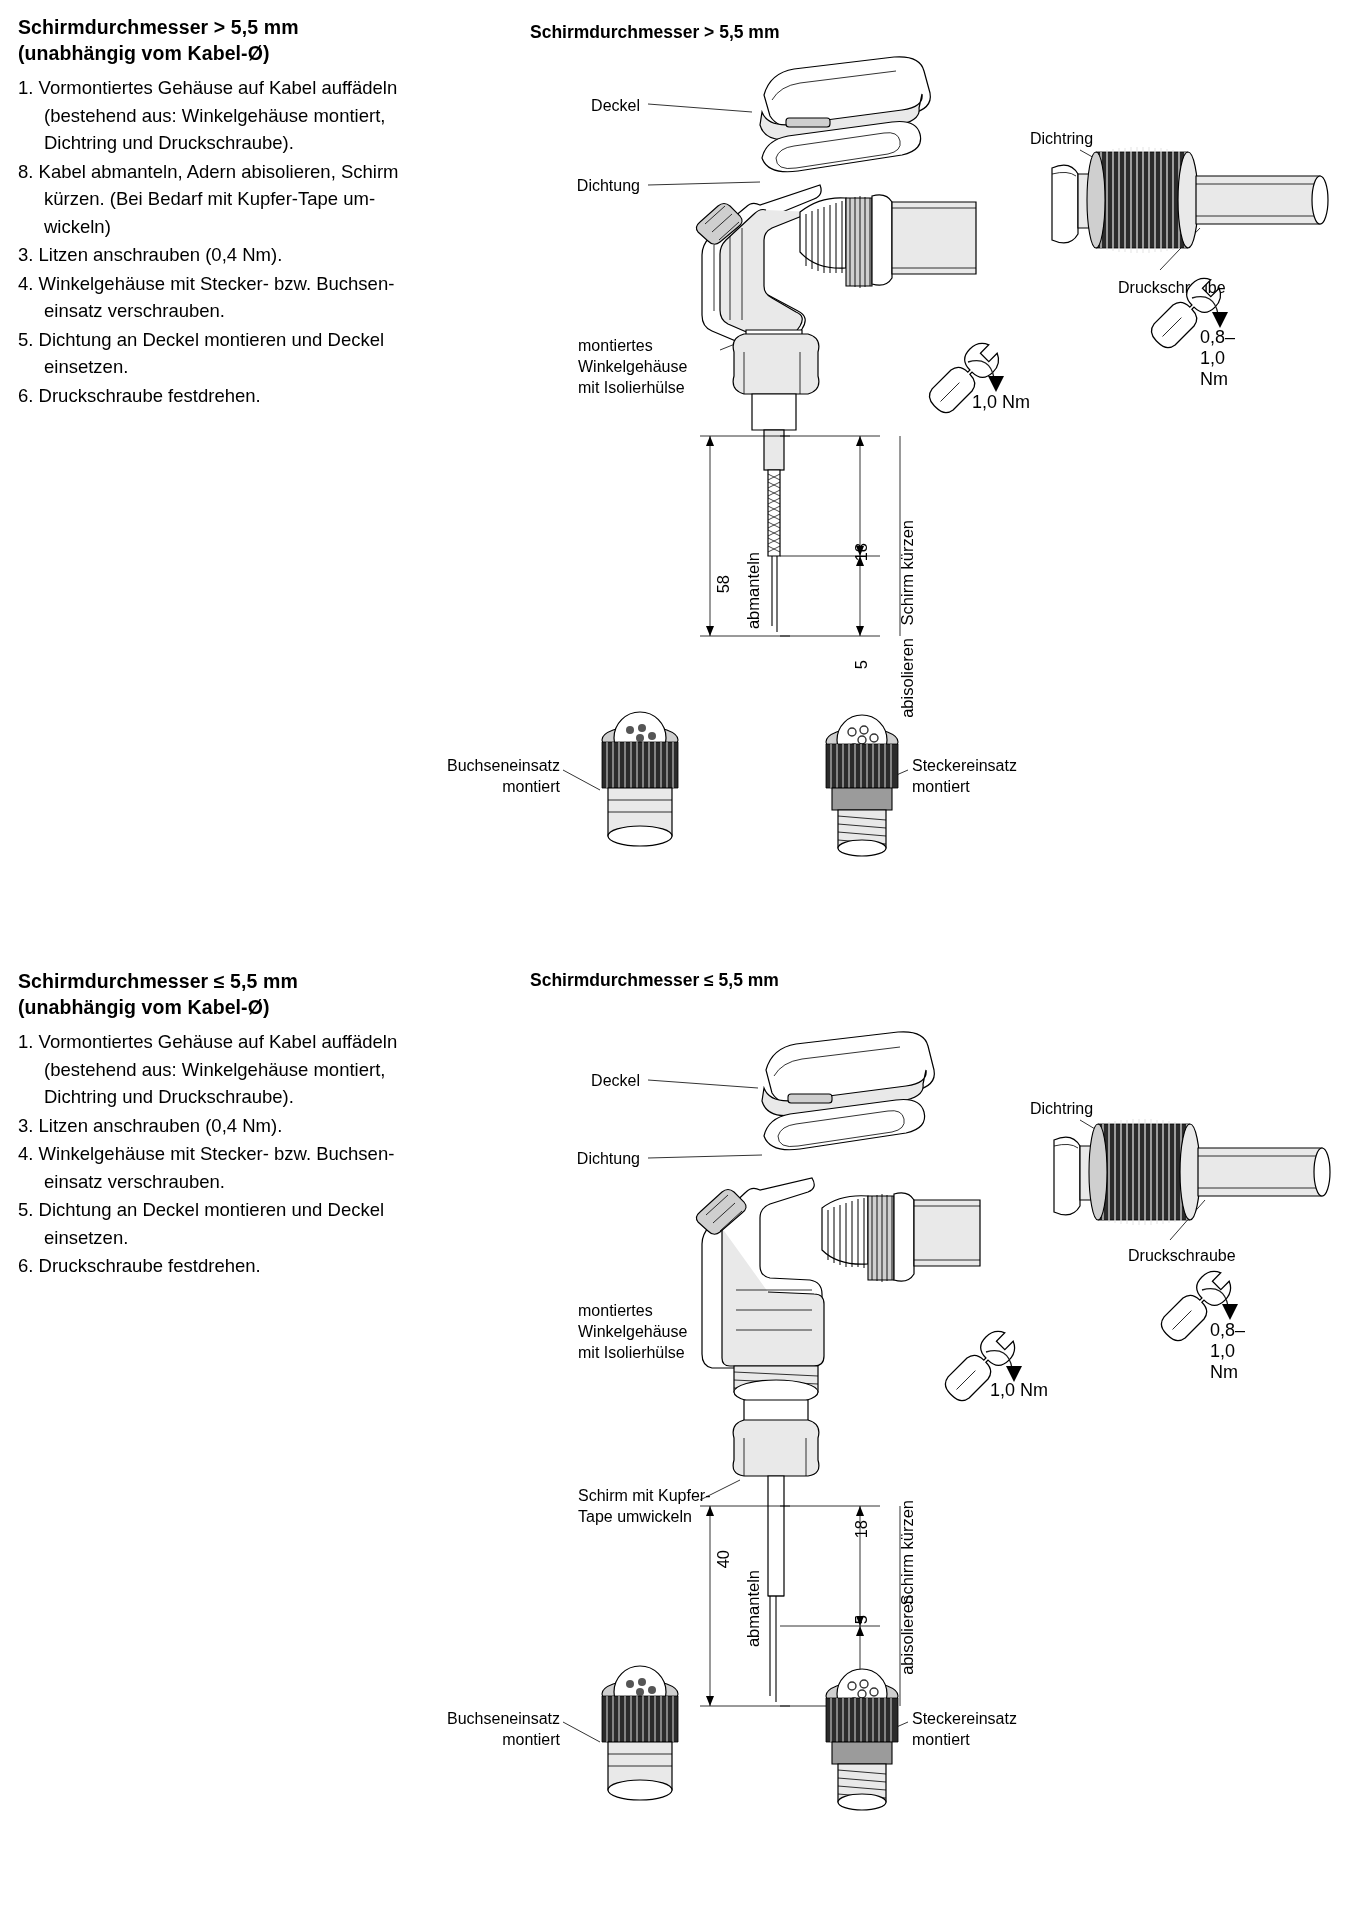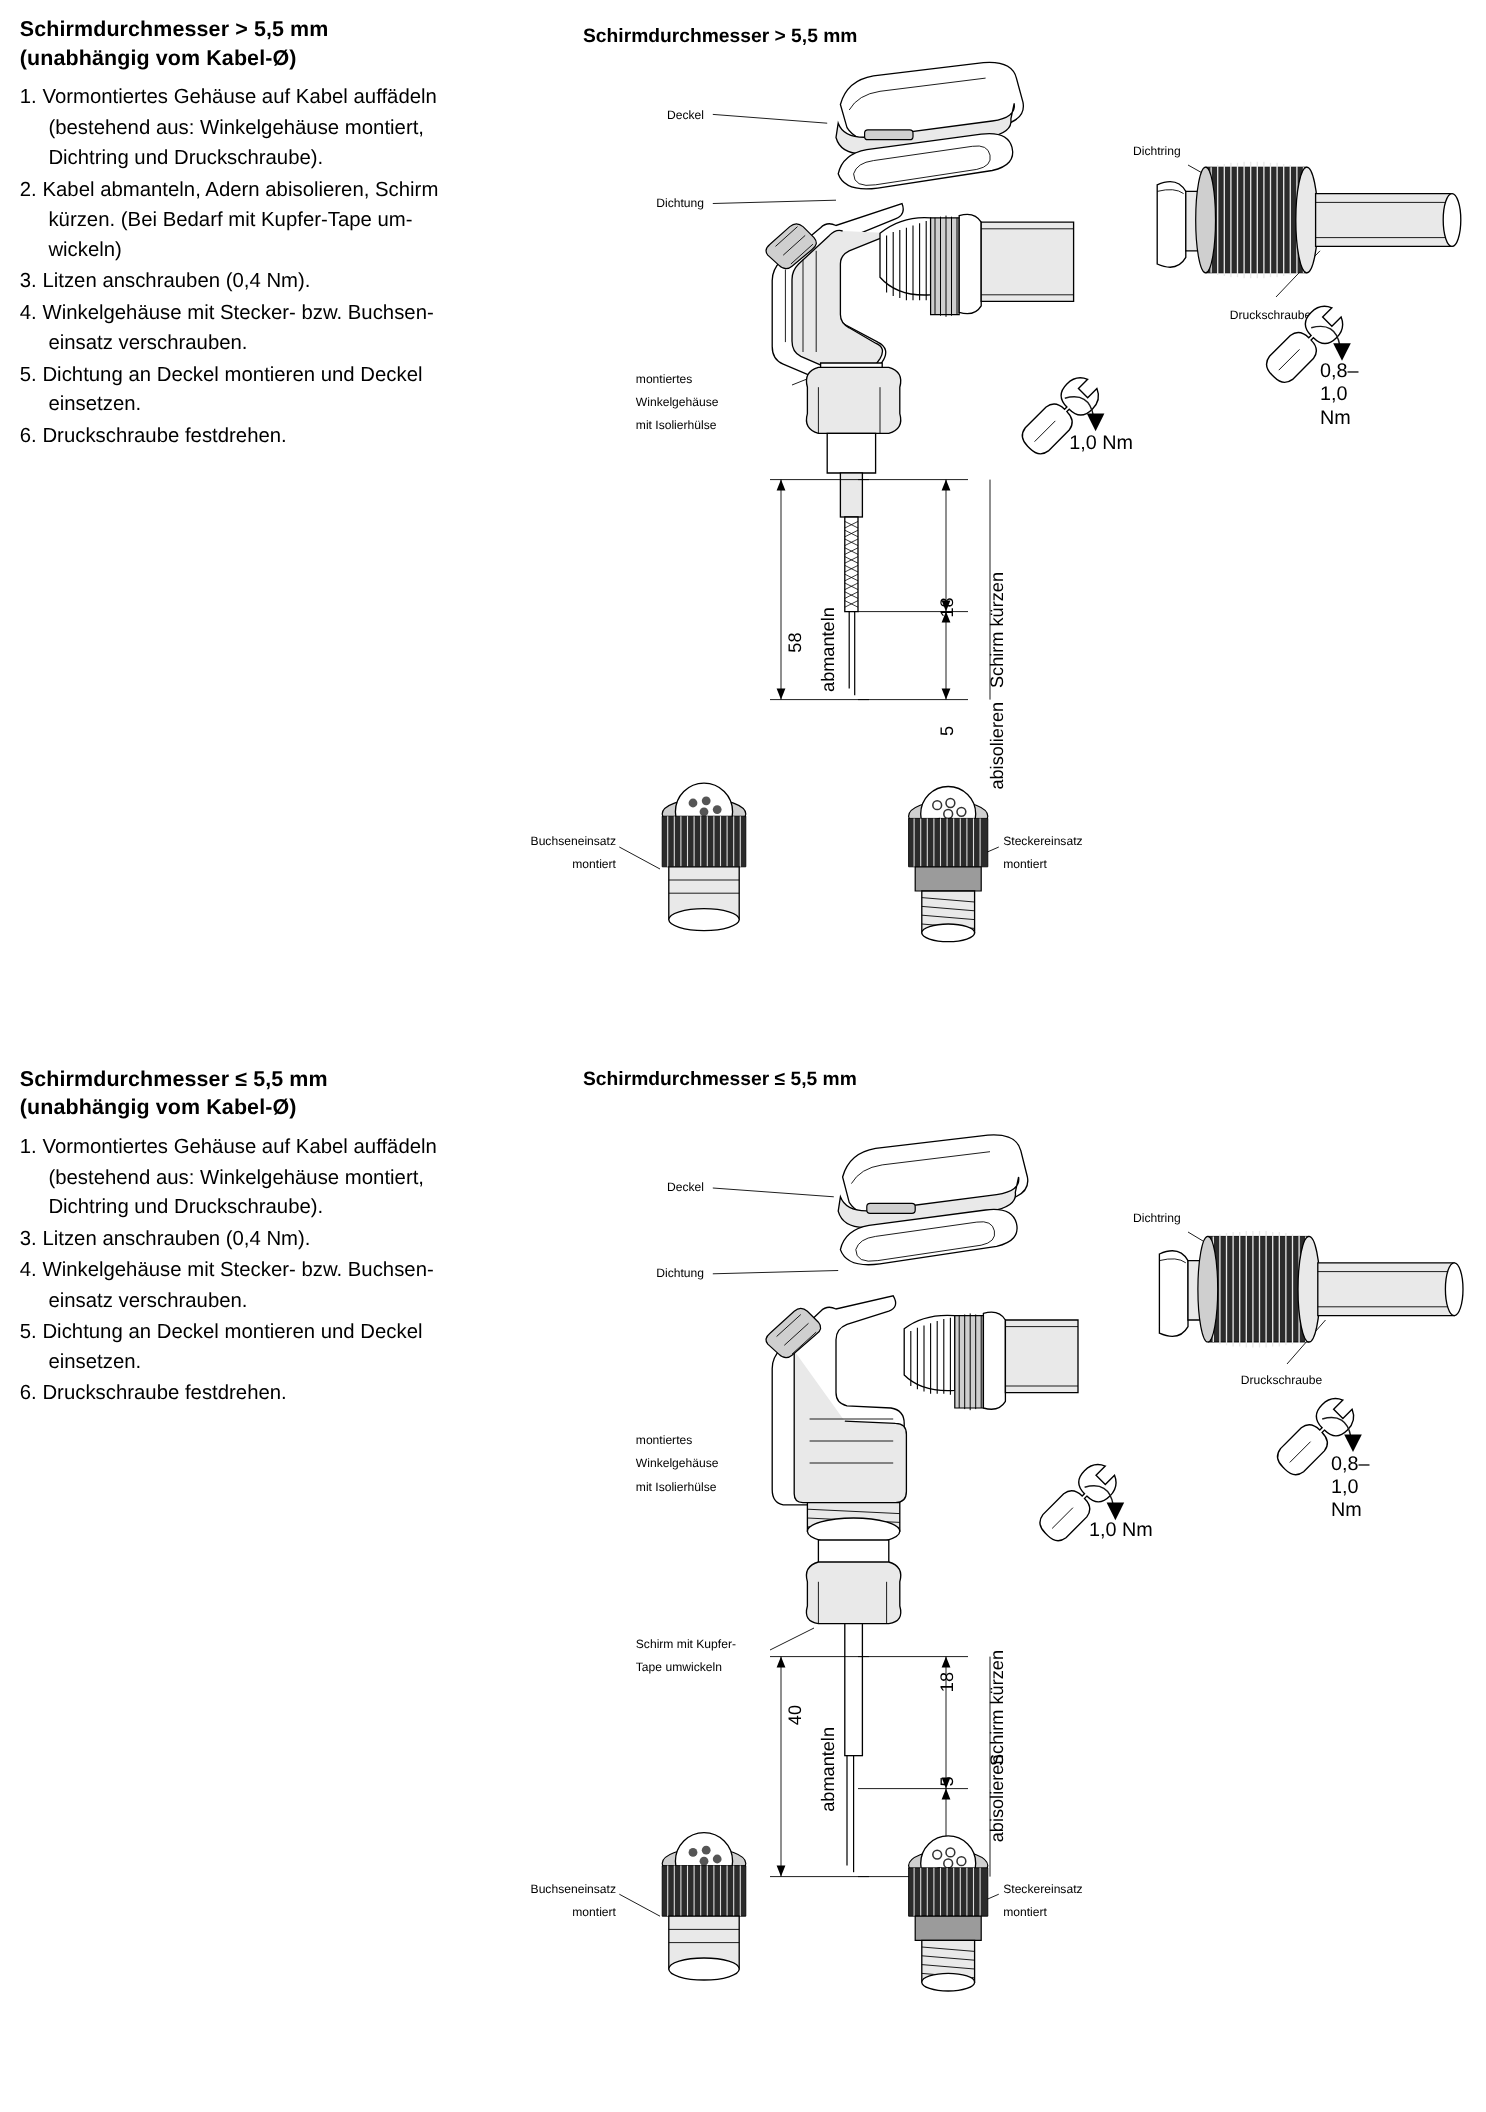--- a/index.html
+++ b/index.html
@@ -14,21 +14,21 @@
 
   .txtcol{position:absolute;left:18px;width:390px;}
   .heading{font-weight:bold;font-size:19.5px;line-height:26px;letter-spacing:.1px;}
   ol.steps{margin:8px 0 0 0;padding:0;list-style:none;}
   ol.steps li{
     font-size:18.5px;line-height:27.5px;
     padding-left:26px;text-indent:-26px;margin-bottom:1px;
   }
   .diagtitle{position:absolute;font-weight:bold;font-size:17.5px;}
 
-  .lbl{position:absolute;font-size:11px;line-height:21px;white-space:pre-line;}
+  .lbl{position:absolute;font-size:16px;line-height:21px;white-space:pre-line;}
   .lbl.r{text-align:right;}
   .torque{position:absolute;font-size:18px;font-weight:normal;}
 
   svg.art{position:absolute;left:0;top:0;overflow:visible;}
   .ln{stroke:#000;stroke-width:1.1;fill:none;}
   .ln2{stroke:#1a1a1a;stroke-width:1.3;fill:none;}
   .thin{stroke:#000;stroke-width:.8;fill:none;}
   .fillw{fill:#ffffff;stroke:#000;stroke-width:1.2;}
   .fillg{fill:#e9e9e9;stroke:#000;stroke-width:1.2;}
   .filld{fill:#cfcfcf;stroke:#000;stroke-width:1.1;}
@@ -43,21 +43,21 @@
 
 <div class="section sec1">
 
   <div class="txtcol" style="top:14px;">
     <div class="heading">
       <span>Schirmdurchmesser  &gt; 5,5 mm</span><br>
       <span>(unabhängig vom Kabel-Ø)</span>
     </div>
     <ol class="steps">
       <li>1. Vormontiertes Gehäuse auf Kabel auffädeln (bestehend aus: Winkelgehäuse montiert, Dichtring und Druckschraube).</li>
-      <li>2. Kabel abmanteln, Adern abisolieren, Schirm kürzen. (Bei Bedarf mit Kupfer-Tape um-wickeln)</li>
+      <li>8. Kabel abmanteln, Adern abisolieren, Schirm kürzen. (Bei Bedarf mit Kupfer-Tape um-wickeln)</li>
       <li>3. Litzen anschrauben (0,4 Nm).</li>
       <li>4. Winkelgehäuse mit Stecker- bzw. Buchsen-einsatz verschrauben.</li>
       <li>5. Dichtung an Deckel montieren und Deckel einsetzen.</li>
       <li>6. Druckschraube festdrehen.</li>
     </ol>
   </div>
 
   <div class="diagtitle" style="left:530px;top:22px;">Schirmdurchmesser &gt; 5,5 mm</div>
 
   <div class="lbl r" style="left:560px;top:95px;width:80px;">Deckel</div>

